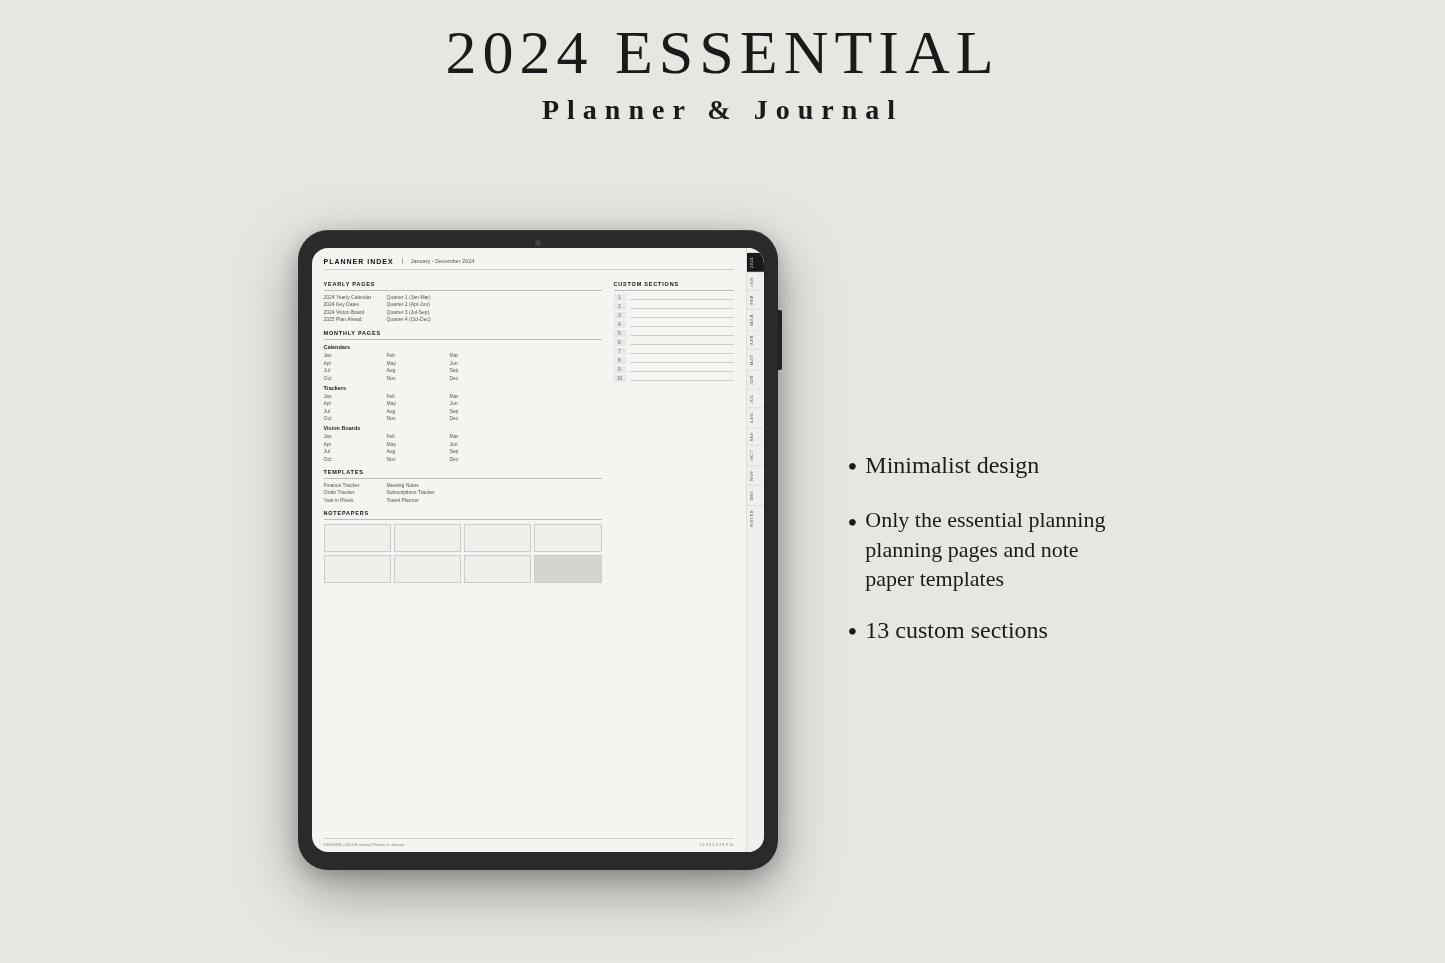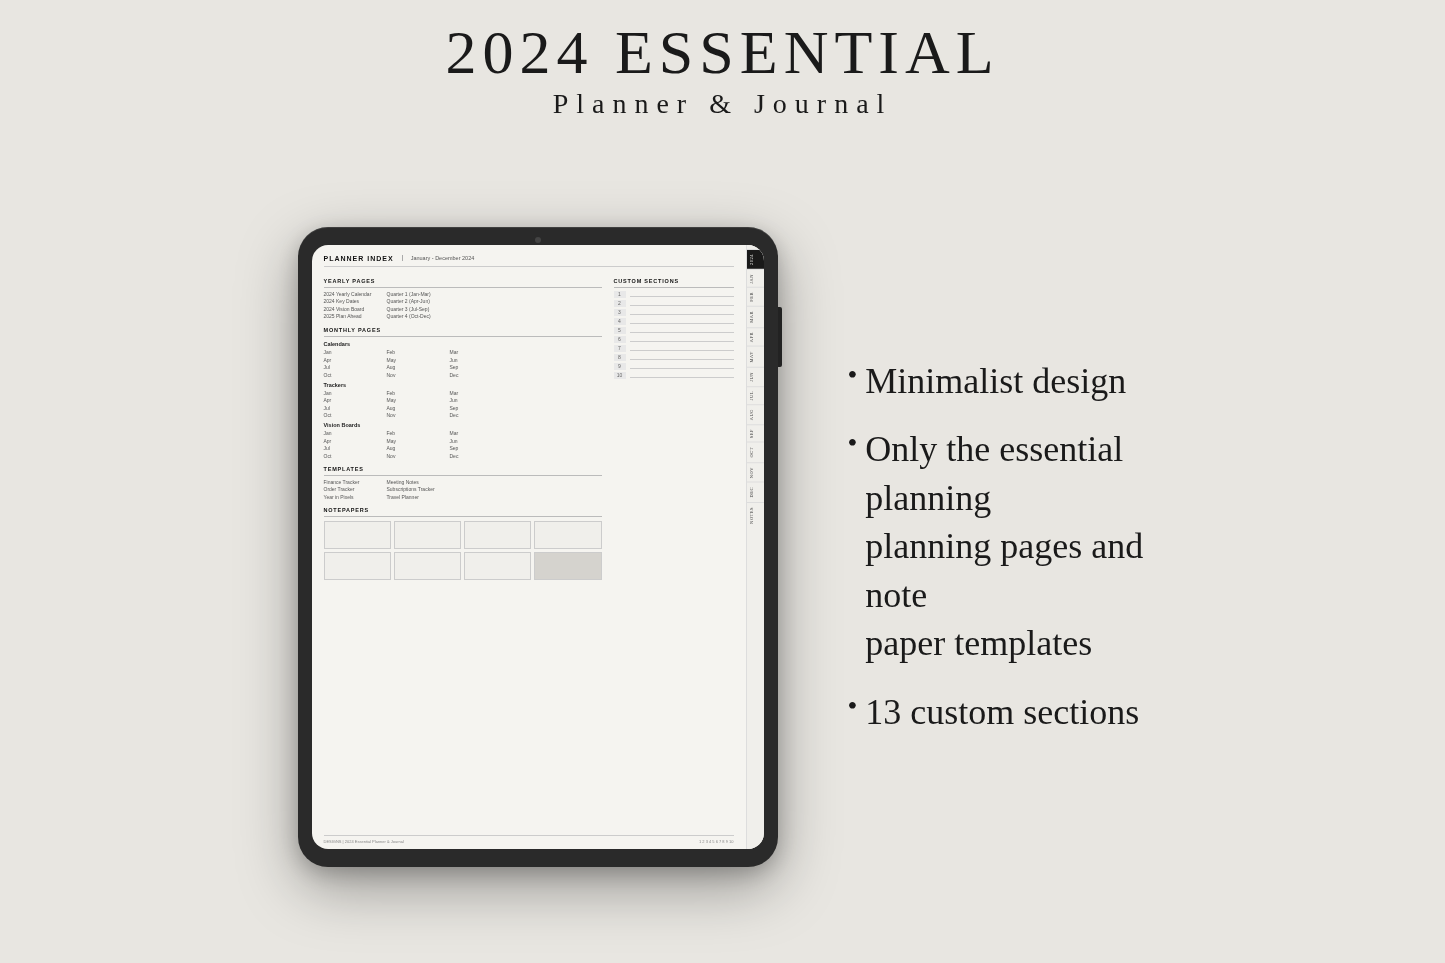--- a/index.html
+++ b/index.html
@@ -37,25 +37,25 @@
       font-size: 62px;
       font-weight: 400;
       letter-spacing: 6px;
       color: #1a1a1a;
       font-family: 'Times New Roman', serif;
       line-height: 1.1;
     }
 
     .sub-title {
       font-size: 28px;
-      font-weight: 400;
+      font-weight: 700;
       letter-spacing: 8px;
       color: #1a1a1a;
       font-family: 'Times New Roman', serif;
-      margin-top: 2px;
+      margin-top: 8px;
     }
 
     
     .content-area {
       display: flex;
       align-items: center;
       justify-content: center;
       width: 100%;
       flex: 1;
       position: relative;
@@ -309,29 +309,29 @@
     }
 
     .feature-bullet {
       font-size: 28px;
       color: #1a1a1a;
       line-height: 1.3;
       flex-shrink: 0;
     }
 
     .feature-text {
-      font-size: 36px;
+      font-size: 24px;
       color: #1a1a1a;
       font-family: 'Times New Roman', serif;
       line-height: 1.35;
       font-weight: 400;
     }
 
     .feature-text.multiline {
-      font-size: 36px;
+      font-size: 22px;
     }
   </style>
 </head>
 <body>
 
 <div class="page-wrapper">
 
   <div class="header-section">
     <div class="main-title">2024 ESSENTIAL</div>
     <div class="sub-title">Planner &amp; Journal</div>

